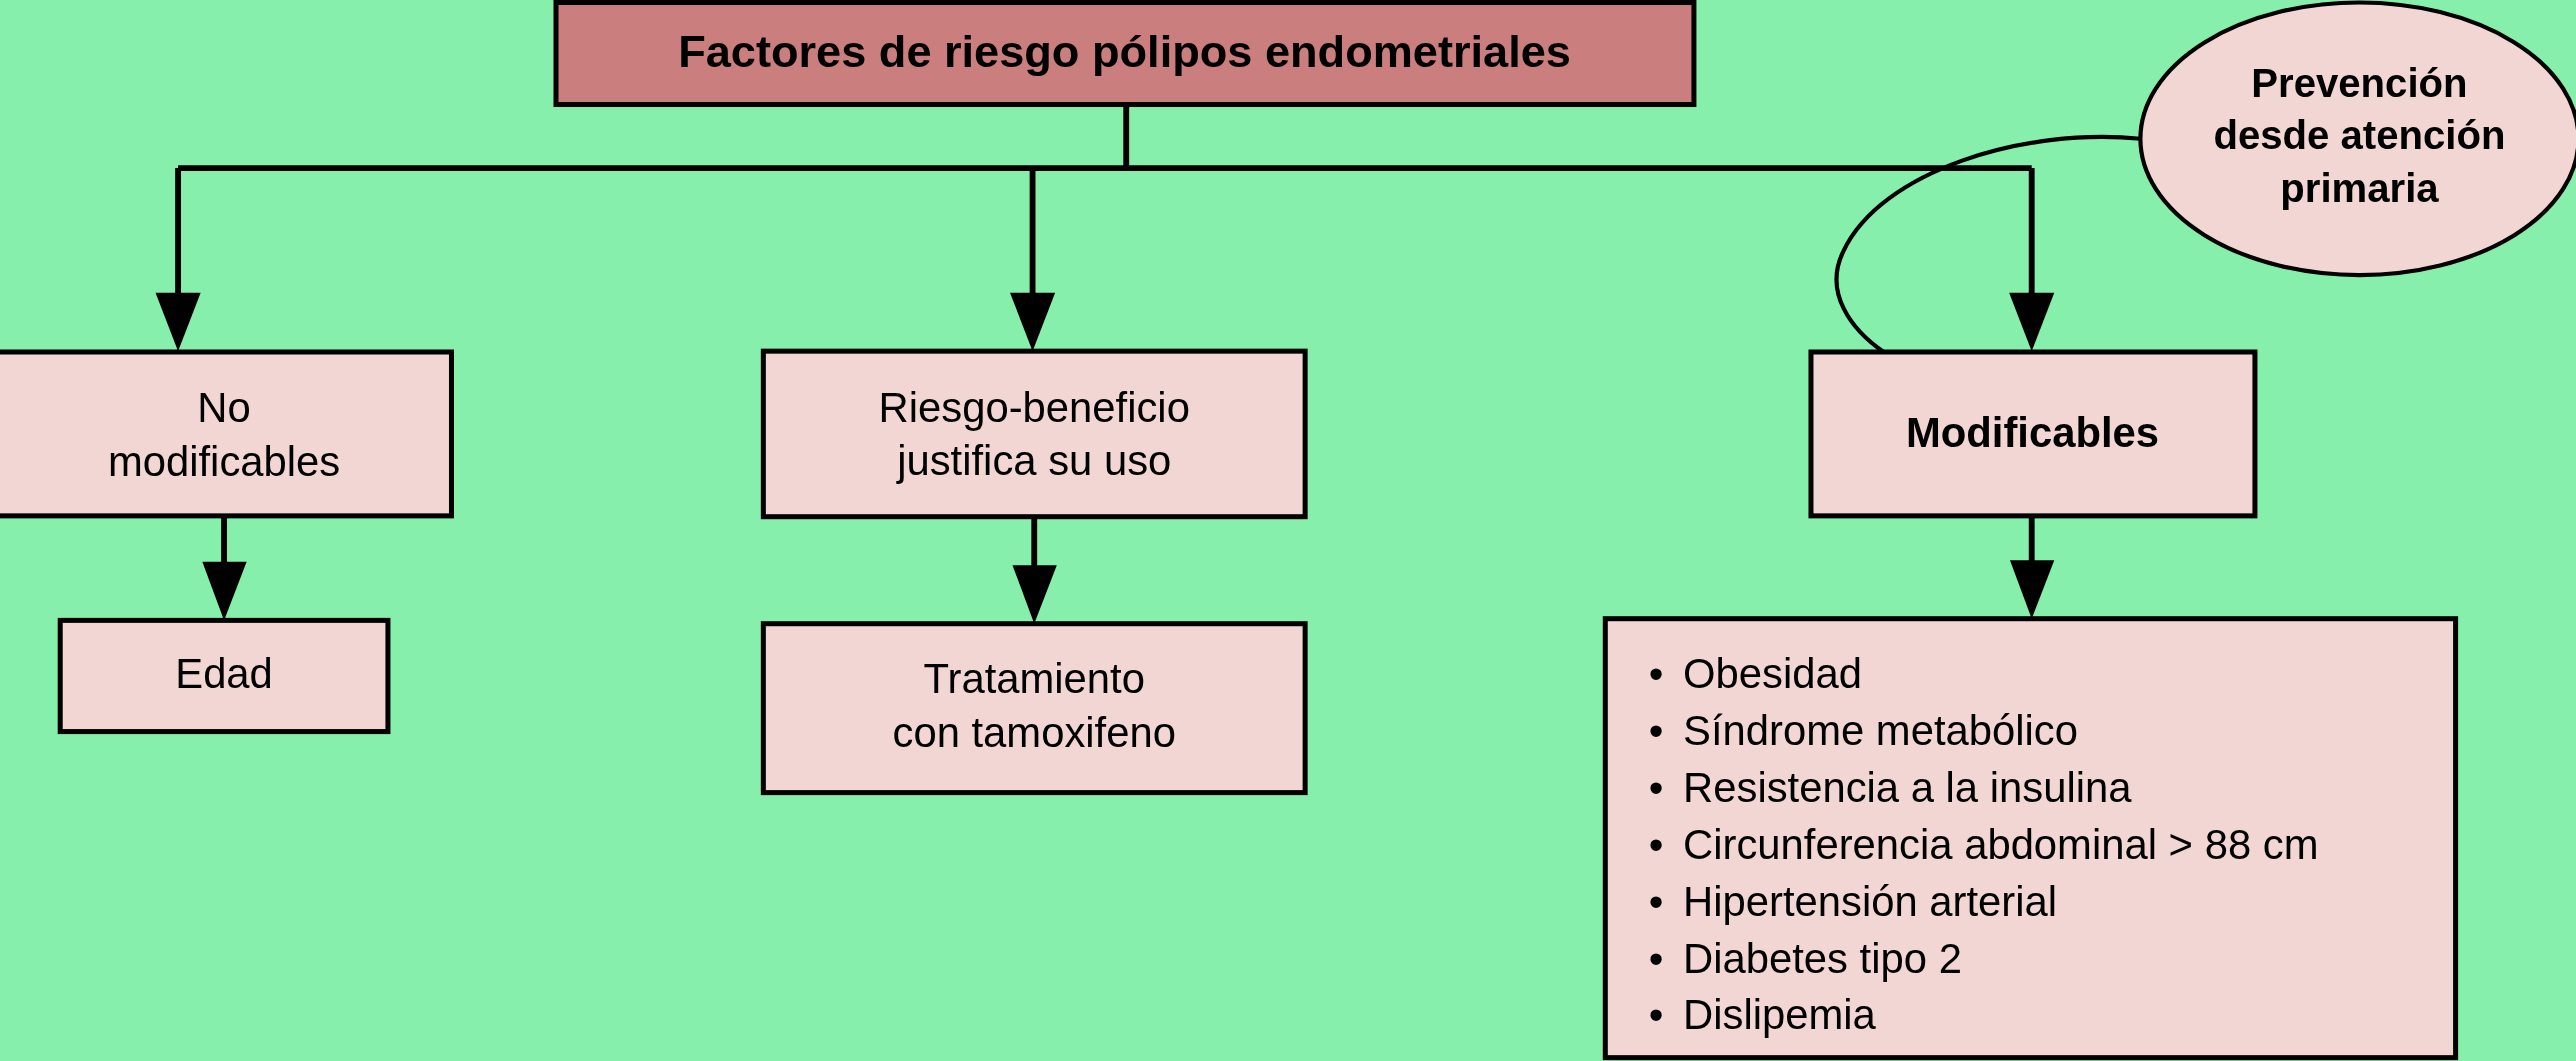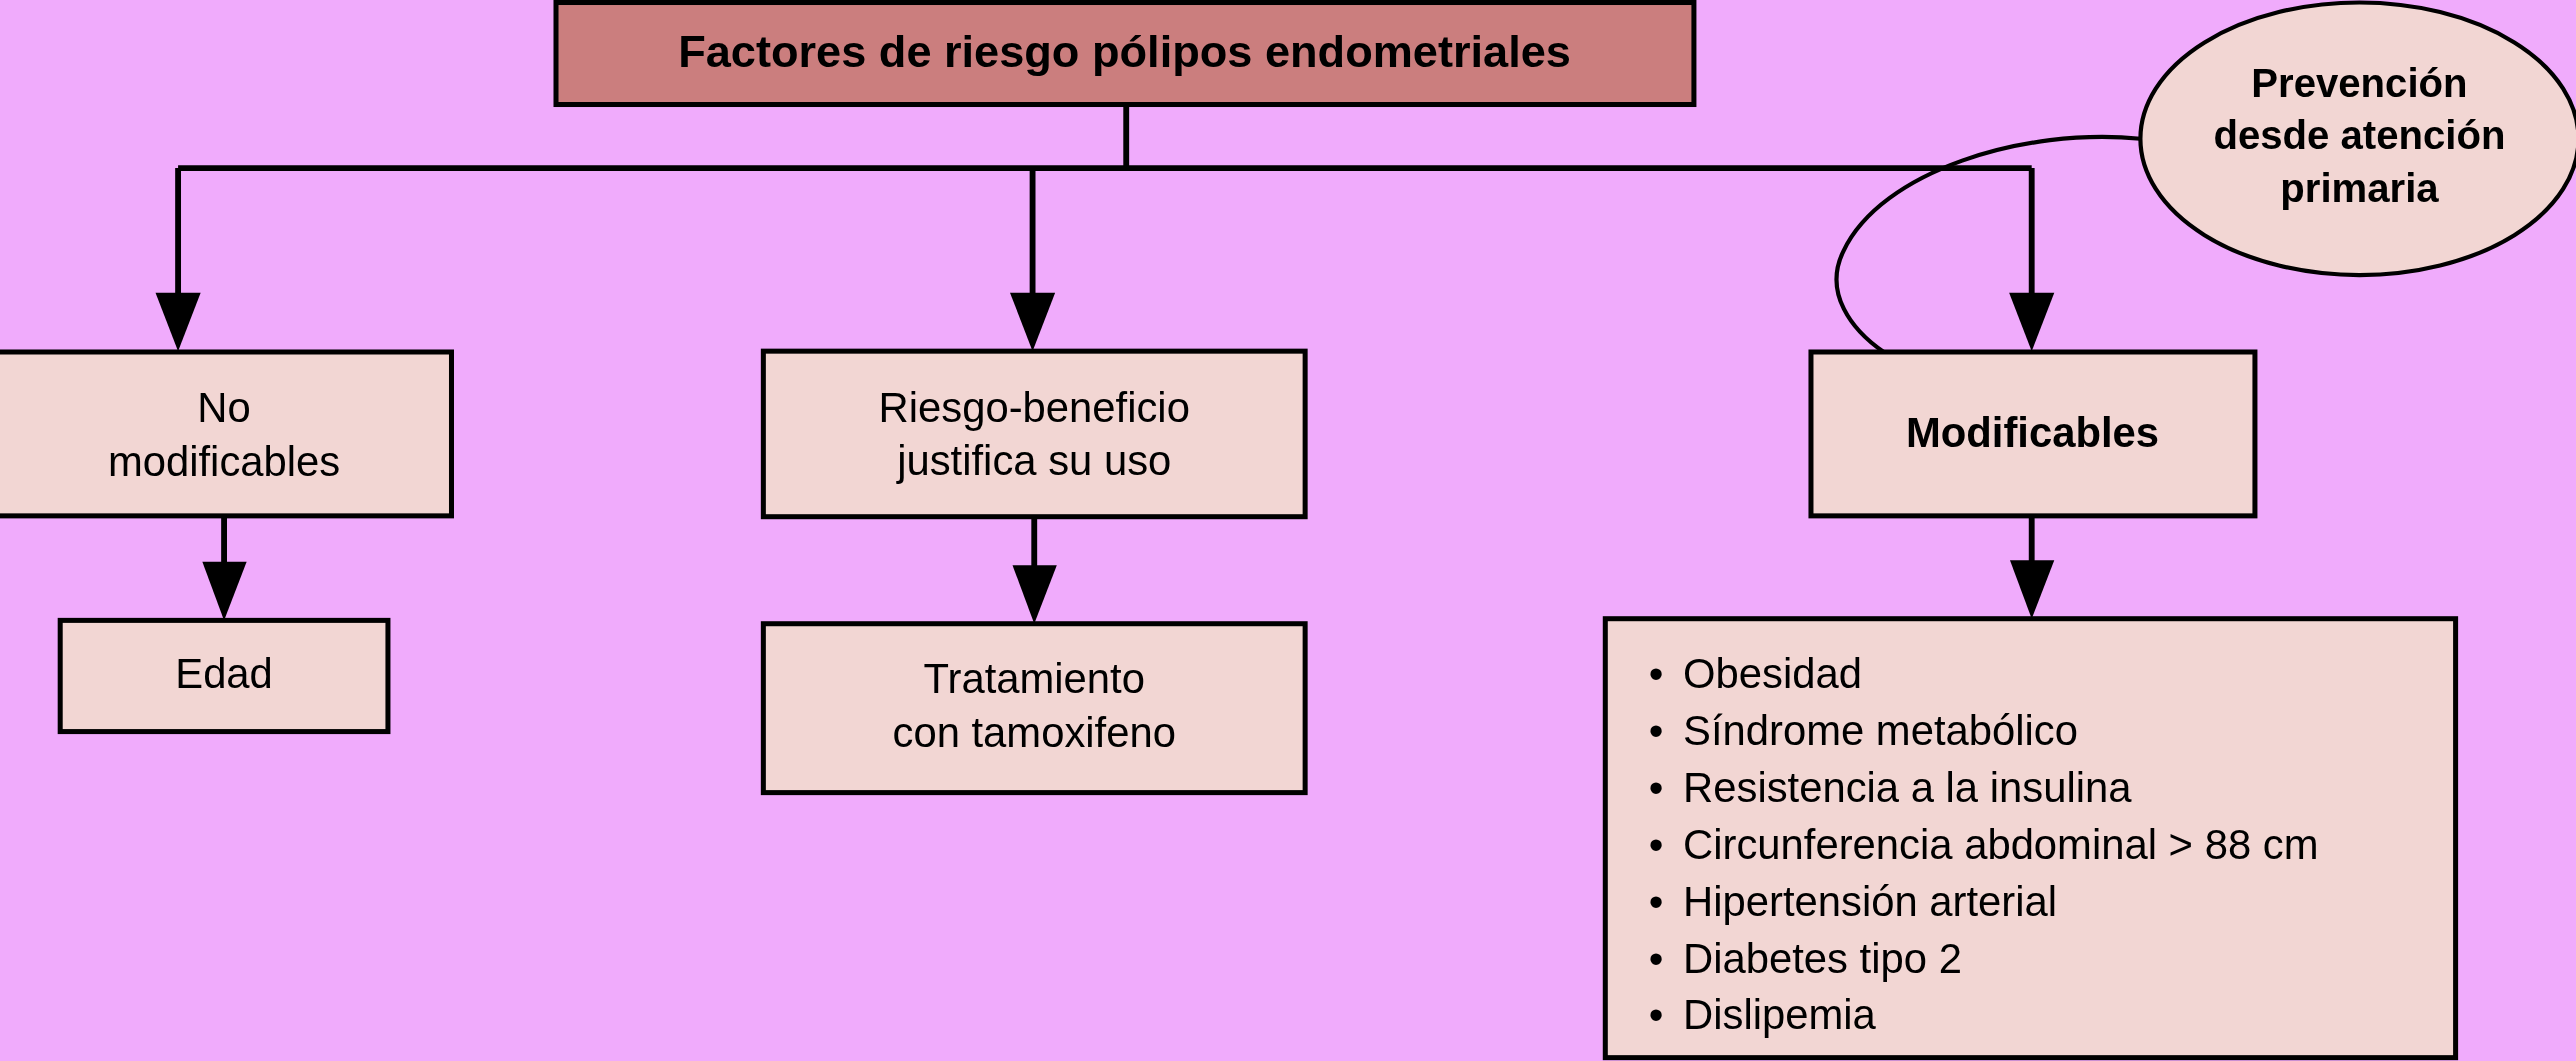--- a/index.html
+++ b/index.html
@@ -10,21 +10,21 @@
   body {
     width: 2576px;
     height: 1061px;
     font-family: "Liberation Sans", sans-serif;
   }
   #diagram-root {
     position: relative;
     width: 2576px;
     height: 1061px;
     overflow: hidden;
-    background: #f0abfc;
+    background: #86efac;
   }
   svg#flowchart {
     display: block;
     width: 2576px;
     height: 1061px;
   }
   .node-shape {
     stroke: #000000;
     stroke-width: 6;
   }

